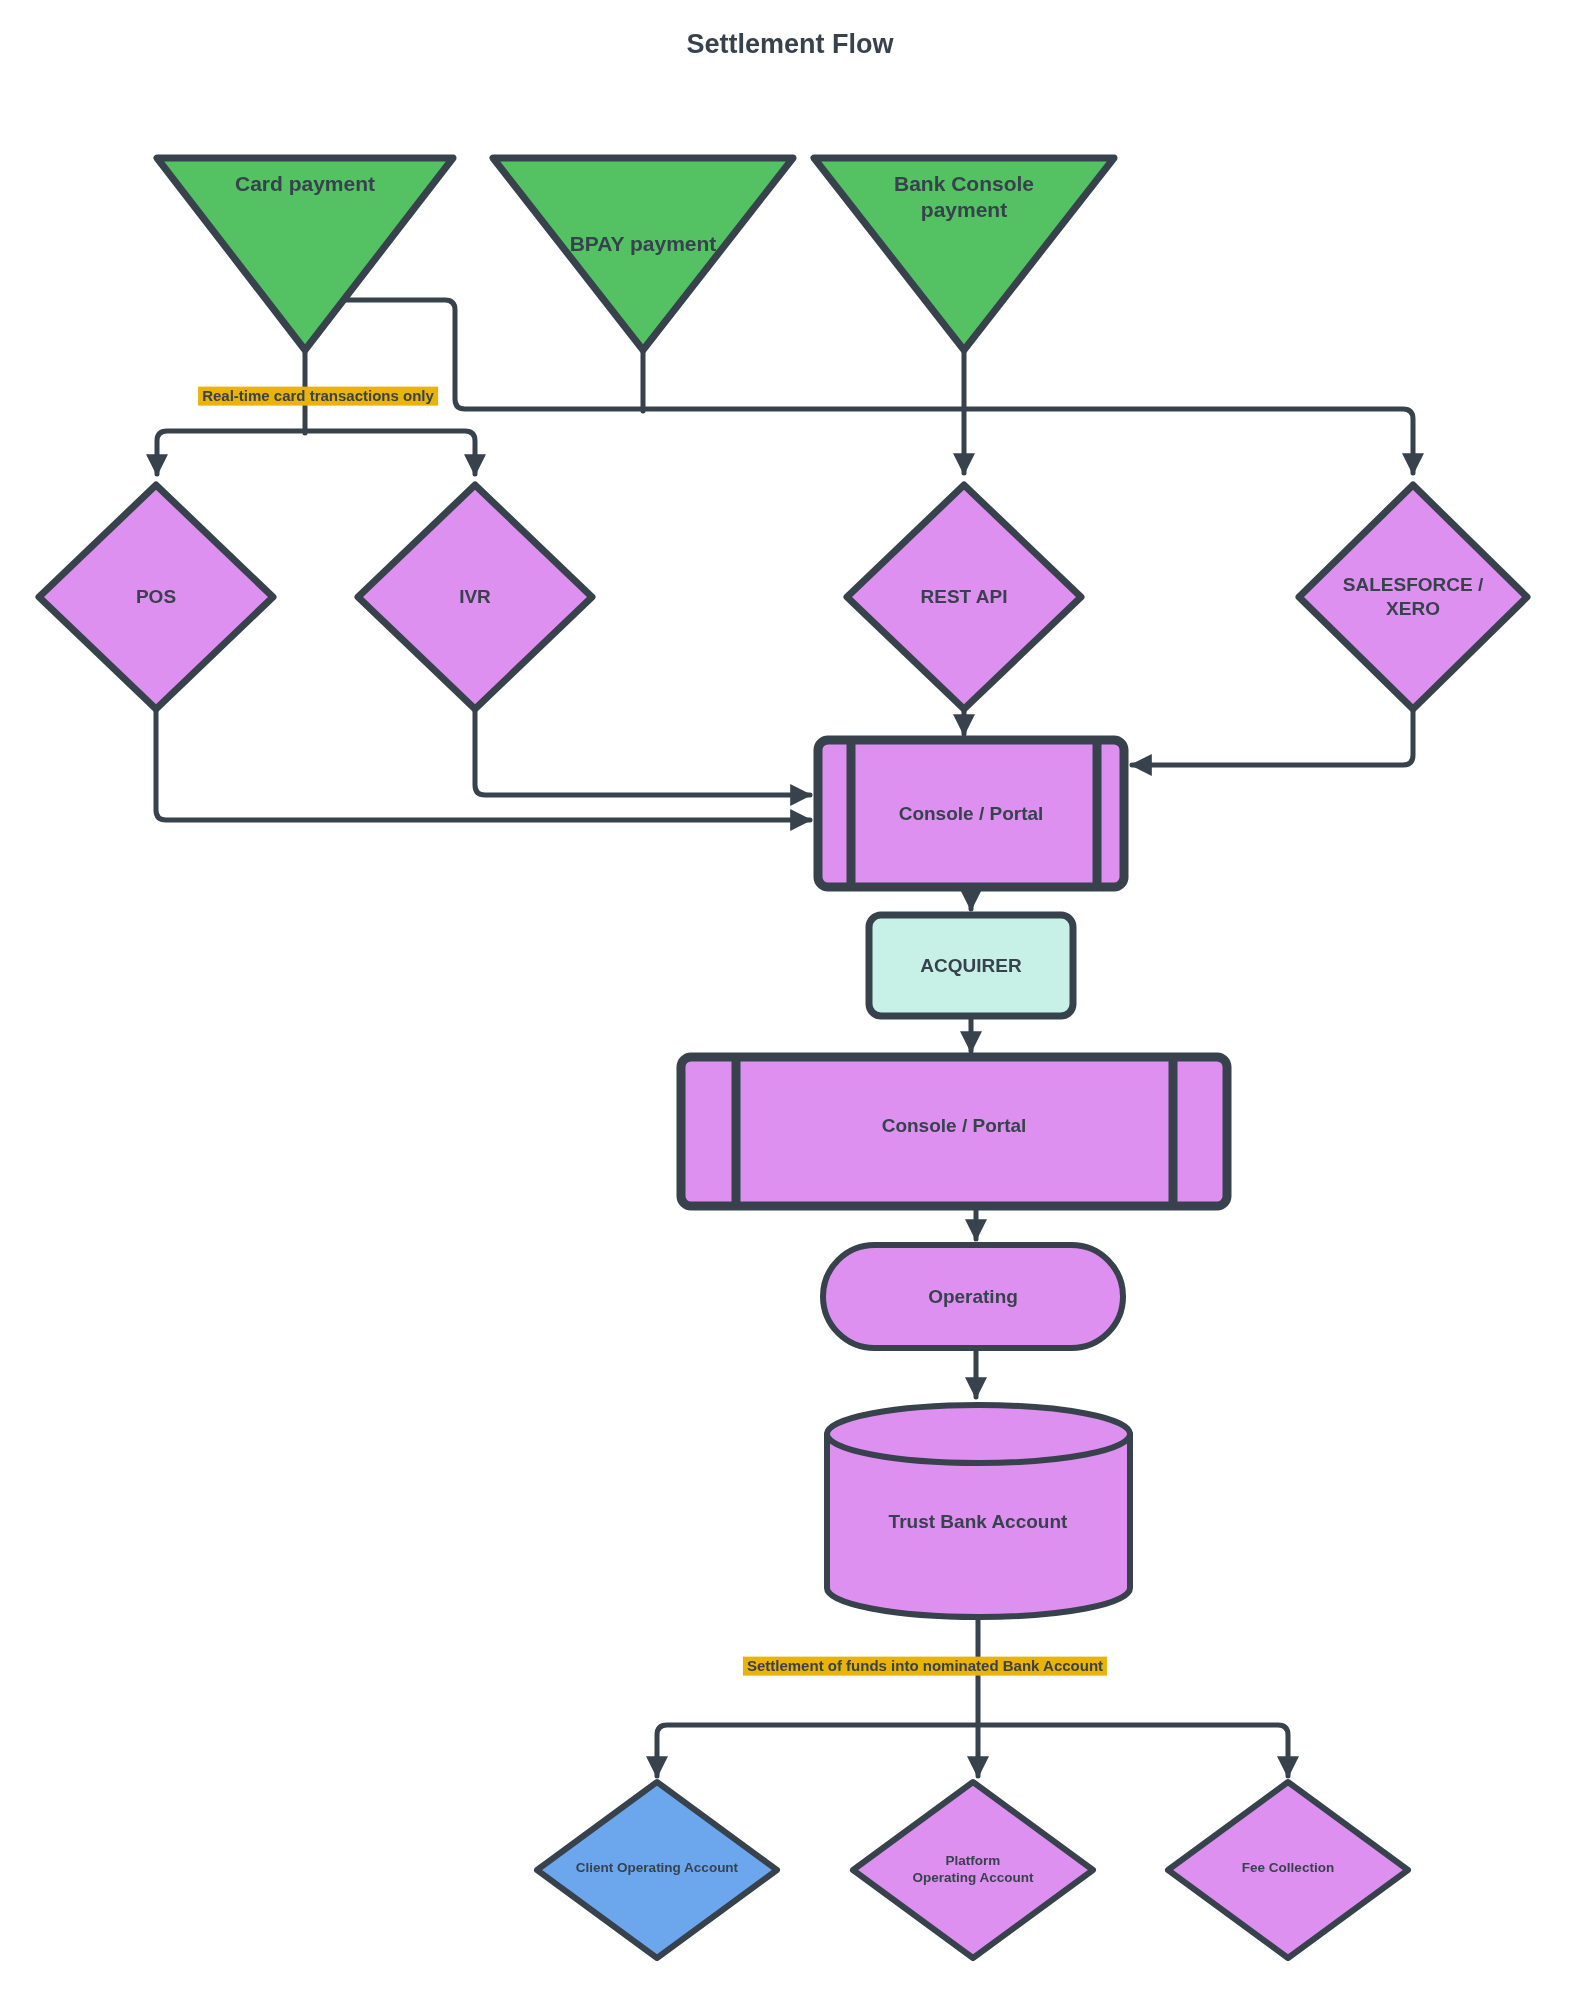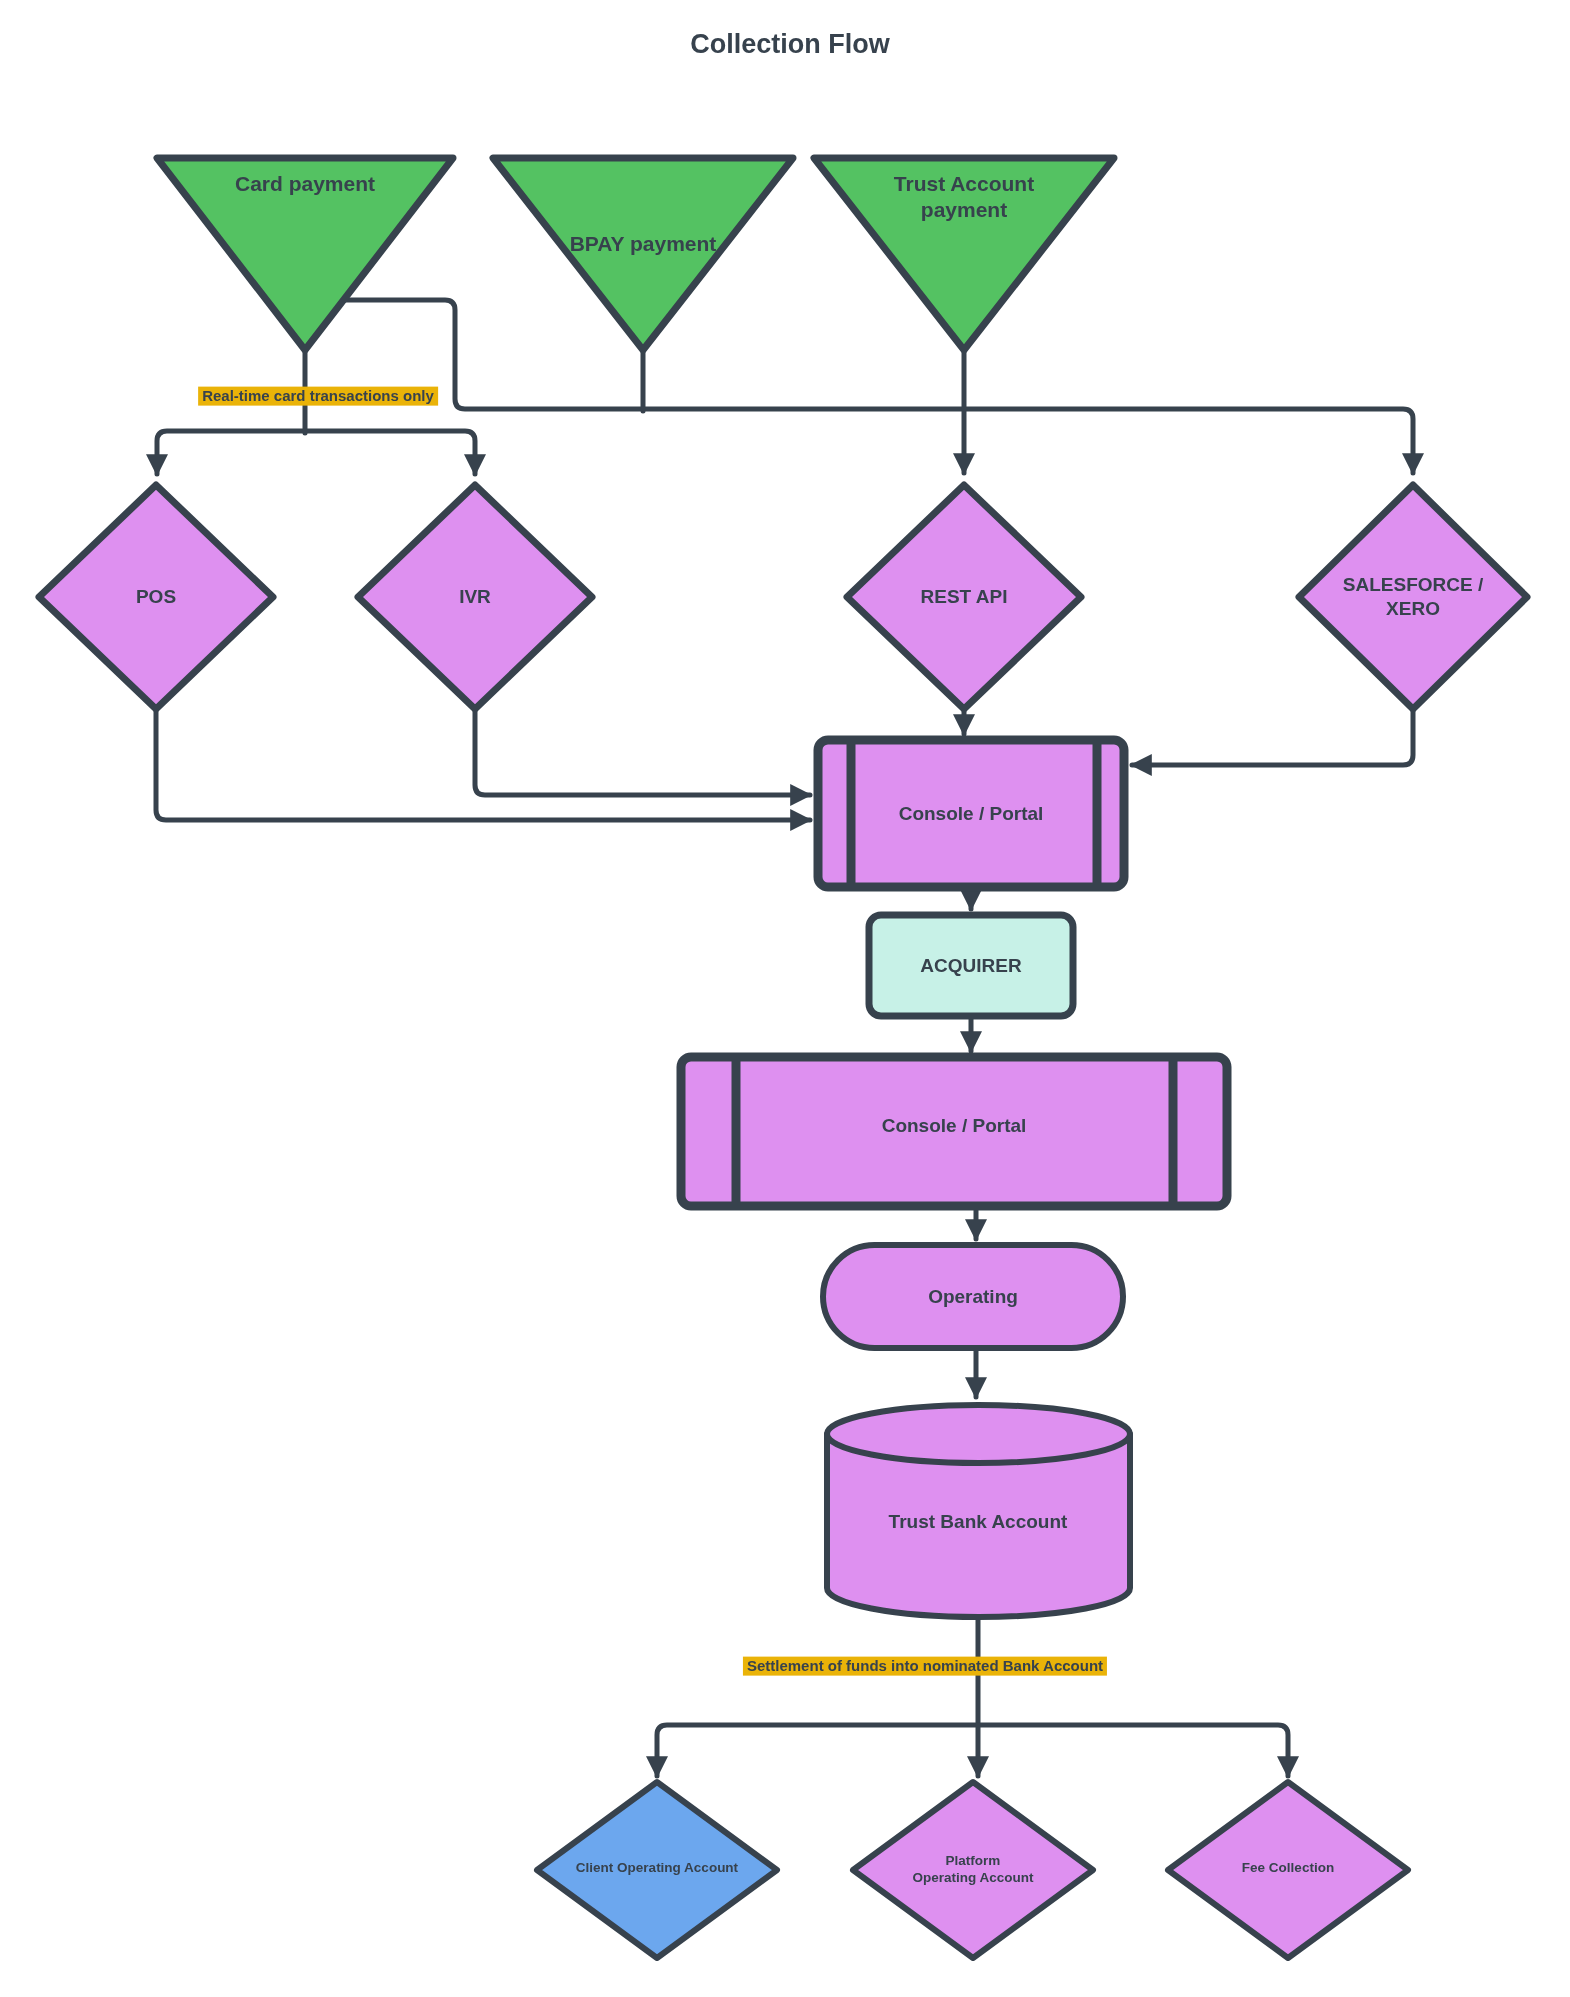--- a/index.html
+++ b/index.html
@@ -94,25 +94,25 @@
       <ellipse cx="978.5" cy="1434" rx="151.5" ry="29" fill="#DE90F0" stroke="#37424D" stroke-width="6"></ellipse>
     </g>
 
     <g stroke="#37424D" stroke-width="6" stroke-linejoin="round">
       <path fill="#6CA7EE" d="M657,1782 L777,1870 L657,1958 L537,1870 Z"></path>
       <path fill="#DE90F0" d="M973,1782 L1093,1870 L973,1958 L853,1870 Z"></path>
       <path fill="#DE90F0" d="M1288,1782 L1408,1870 L1288,1958 L1168,1870 Z"></path>
     </g>
   </svg>
 
-  <div class="lbl title" style="left:790px;top:45px;white-space:nowrap;">Collection Flow</div>
+  <div class="lbl title" style="left:790px;top:45px;white-space:nowrap;">Settlement Flow</div>
 
   <div class="lbl tri" style="left:305px;top:184px;white-space:nowrap;">Card payment</div>
   <div class="lbl tri" style="left:643px;top:196px;white-space:nowrap;margin-top:48px;">BPAY payment</div>
-  <div class="lbl tri" style="left:964px;top:197px;width:220px;">Trust Account
+  <div class="lbl tri" style="left:964px;top:197px;width:220px;">Bank Console
 payment</div>
 
   <div class="lbl note" style="left:318px;top:396px;">Real-time card transactions only</div>
 
   <div class="lbl node" style="left:156px;top:597px;">POS</div>
   <div class="lbl node" style="left:475px;top:597px;">IVR</div>
   <div class="lbl node" style="left:964px;top:597px;white-space:nowrap;">REST API</div>
   <div class="lbl node" style="left:1413px;top:597px;width:190px;">SALESFORCE /
 XERO</div>
 

